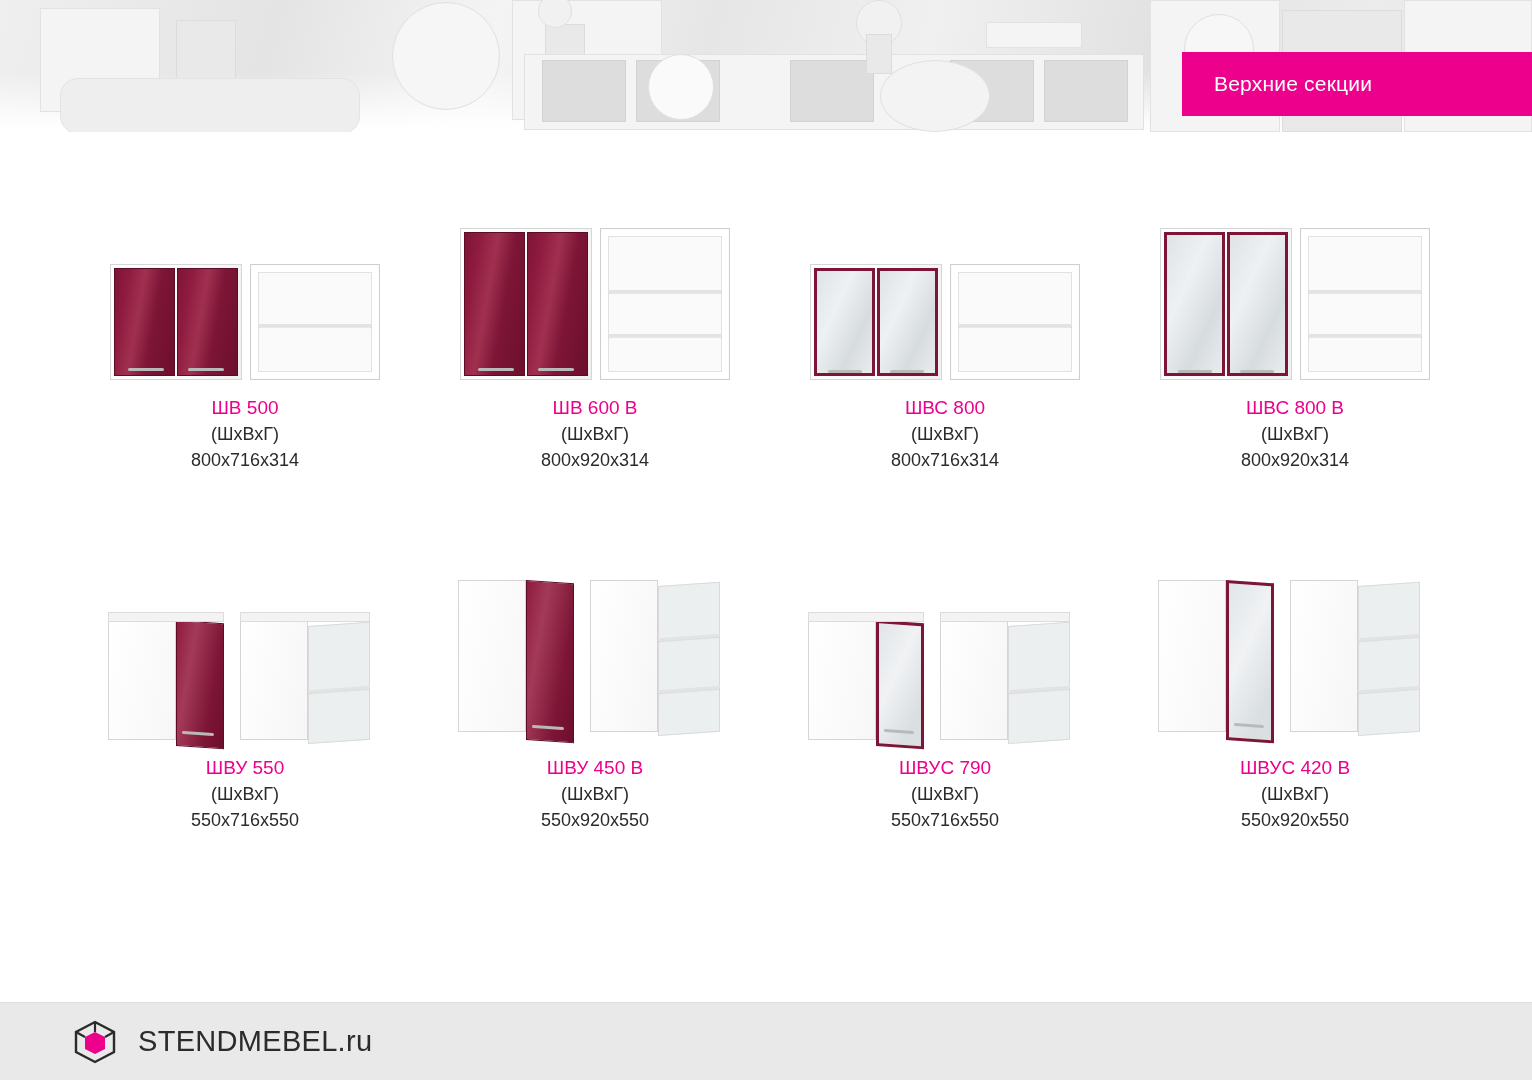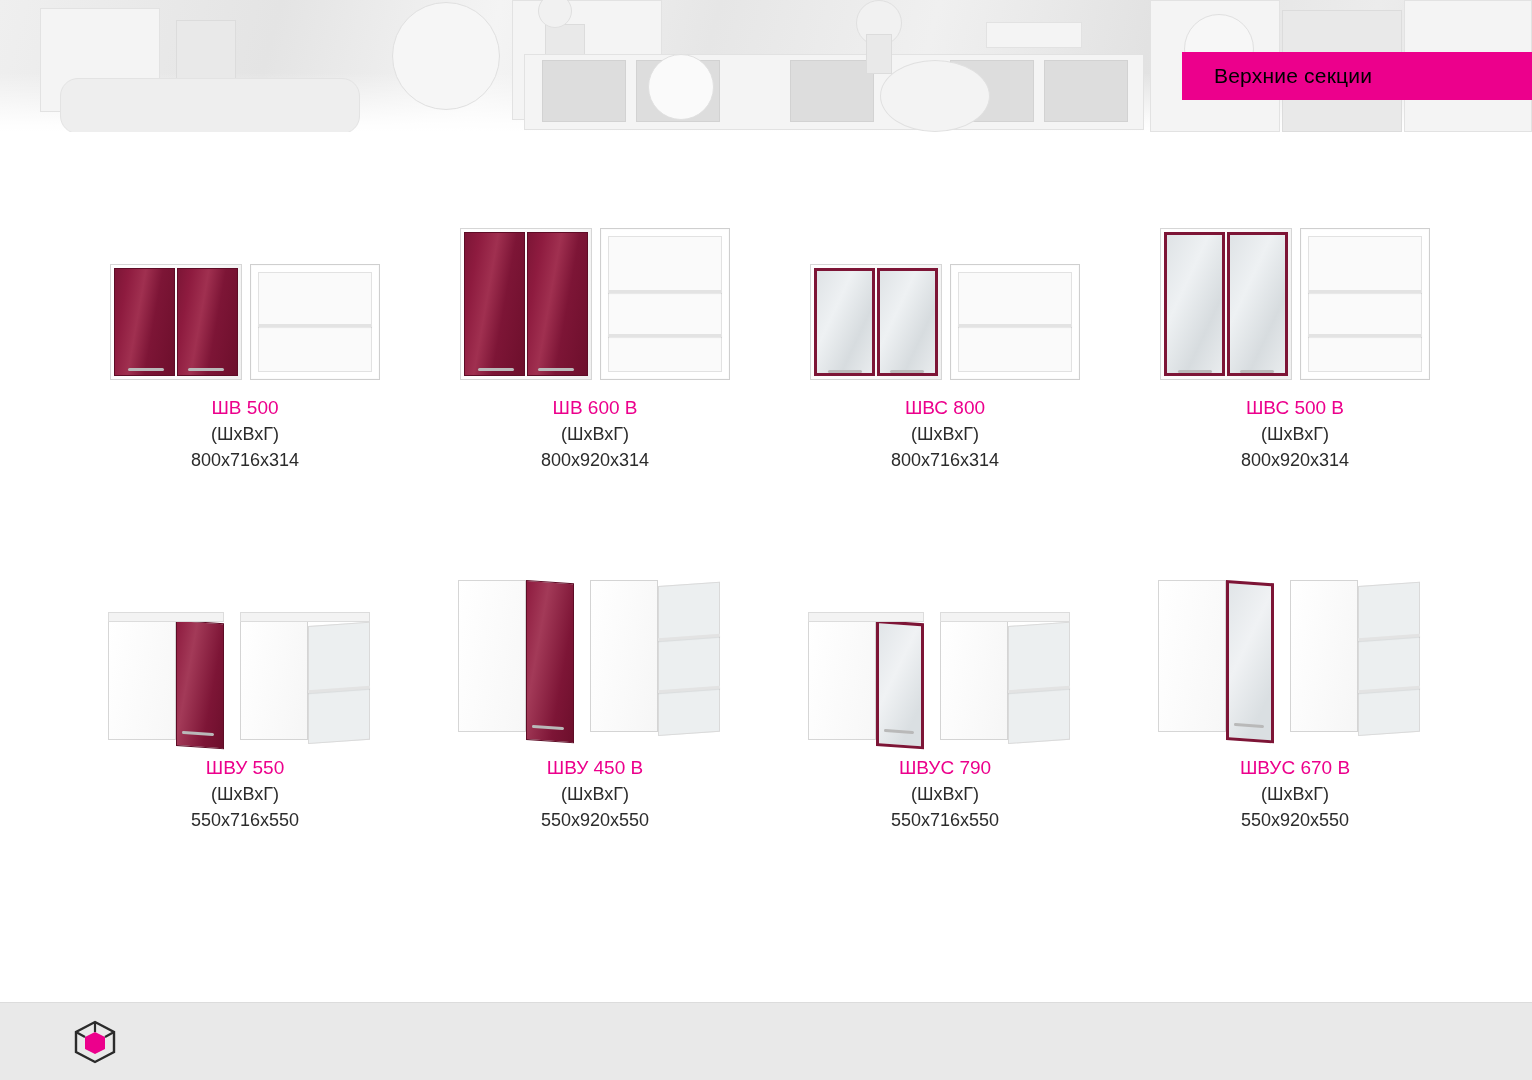--- a/index.html
+++ b/index.html
@@ -47,24 +47,24 @@
     font-weight: bold;
     color: #2b2b2b;
     line-height: 1.32;
     letter-spacing: 0.2px;
     white-space: pre-line;
   }
   .header-badge {
     position: absolute;
     right: 0;
     top: 52px;
-    height: 48px;
+    height: 64px;
     min-width: 350px;
     background: #ec008c;
-    color: #000000;
+    color: #ffffff;
     font-size: 21px;
     display: flex;
     align-items: center;
     padding-left: 32px;
     letter-spacing: 0.2px;
   }
 
   
   .grid {
     position: absolute;
@@ -312,21 +312,21 @@
           <div class="door-glass" style="left:67px; top:4px; width:61px; height:144px;"></div>
           <div class="handle" style="left:18px; top:142px; width:34px;"></div>
           <div class="handle" style="left:80px; top:142px; width:34px;"></div>
           <div class="box-open" style="left:140px; top:0px; width:130px; height:152px;"></div>
           <div class="inner-back" style="left:148px; top:8px; width:114px; height:136px;"></div>
           <div class="shelf" style="left:148px; top:62px; width:114px;"></div>
           <div class="shelf" style="left:148px; top:106px; width:114px;"></div>
         </div>
       </div>
       <div class="caption">
-        <div class="code">ШВС 500 В</div>
+        <div class="code">ШВС 800 В</div>
         <div class="dims-label">(ШхВхГ)</div>
         <div class="dims">800x920x314</div>
       </div>
     </div>
 
     <div class="cell">
       <div class="figure">
         <div class="cab" style="width:275px; height:136px; position:relative;">
 
           <div class="face-left" style="left:0px; top:16px; width:68px; height:120px;"></div>
@@ -392,33 +392,34 @@
           <div class="face-left" style="left:0px; top:0px; width:68px; height:152px;"></div>
           <div class="face-angle-glass" style="left:68px; top:0px; width:48px; height:160px; transform: skewY(4deg); transform-origin: left top;"></div>
           <div class="handle" style="left:76px; top:144px; width:30px; transform: skewY(4deg);"></div>
           <div class="open-corner" style="left:132px; top:0px; width:68px; height:152px;"></div>
           <div class="open-corner-inner" style="left:200px; top:6px; width:62px; height:150px; transform: skewY(-4deg); transform-origin: left top;"></div>
           <div class="shelf" style="left:200px; top:56px; width:62px; transform: skewY(-4deg);"></div>
           <div class="shelf" style="left:200px; top:108px; width:62px; transform: skewY(-4deg);"></div>
         </div>
       </div>
       <div class="caption">
-        <div class="code">ШВУС 670 В</div>
+        <div class="code">ШВУС 420 В</div>
         <div class="dims-label">(ШхВхГ)</div>
         <div class="dims">550x920x550</div>
       </div>
     </div>
 
   </div>
 
   <div class="footer">
     <div class="logo-mark">
       <svg width="46" height="46" viewBox="0 0 46 46" aria-hidden="true">
         <polygon points="23,3 42,13 42,33 23,43 4,33 4,13" fill="none" stroke="#2b2b2b" stroke-width="2.4"></polygon>
         <polygon points="23,13 33,18 33,30 23,35 13,30 13,18" fill="#ec008c"></polygon>
         <line x1="23" y1="3" x2="23" y2="13" stroke="#2b2b2b" stroke-width="2.2"></line>
         <line x1="4" y1="13" x2="13" y2="18" stroke="#2b2b2b" stroke-width="2.2"></line>
         <line x1="42" y1="13" x2="33" y2="18" stroke="#2b2b2b" stroke-width="2.2"></line>
       </svg>
     </div>
+    <div class="logo-text">STENDMEBEL.ru</div>
   </div>
 
 </div>
 
 </body></html>

